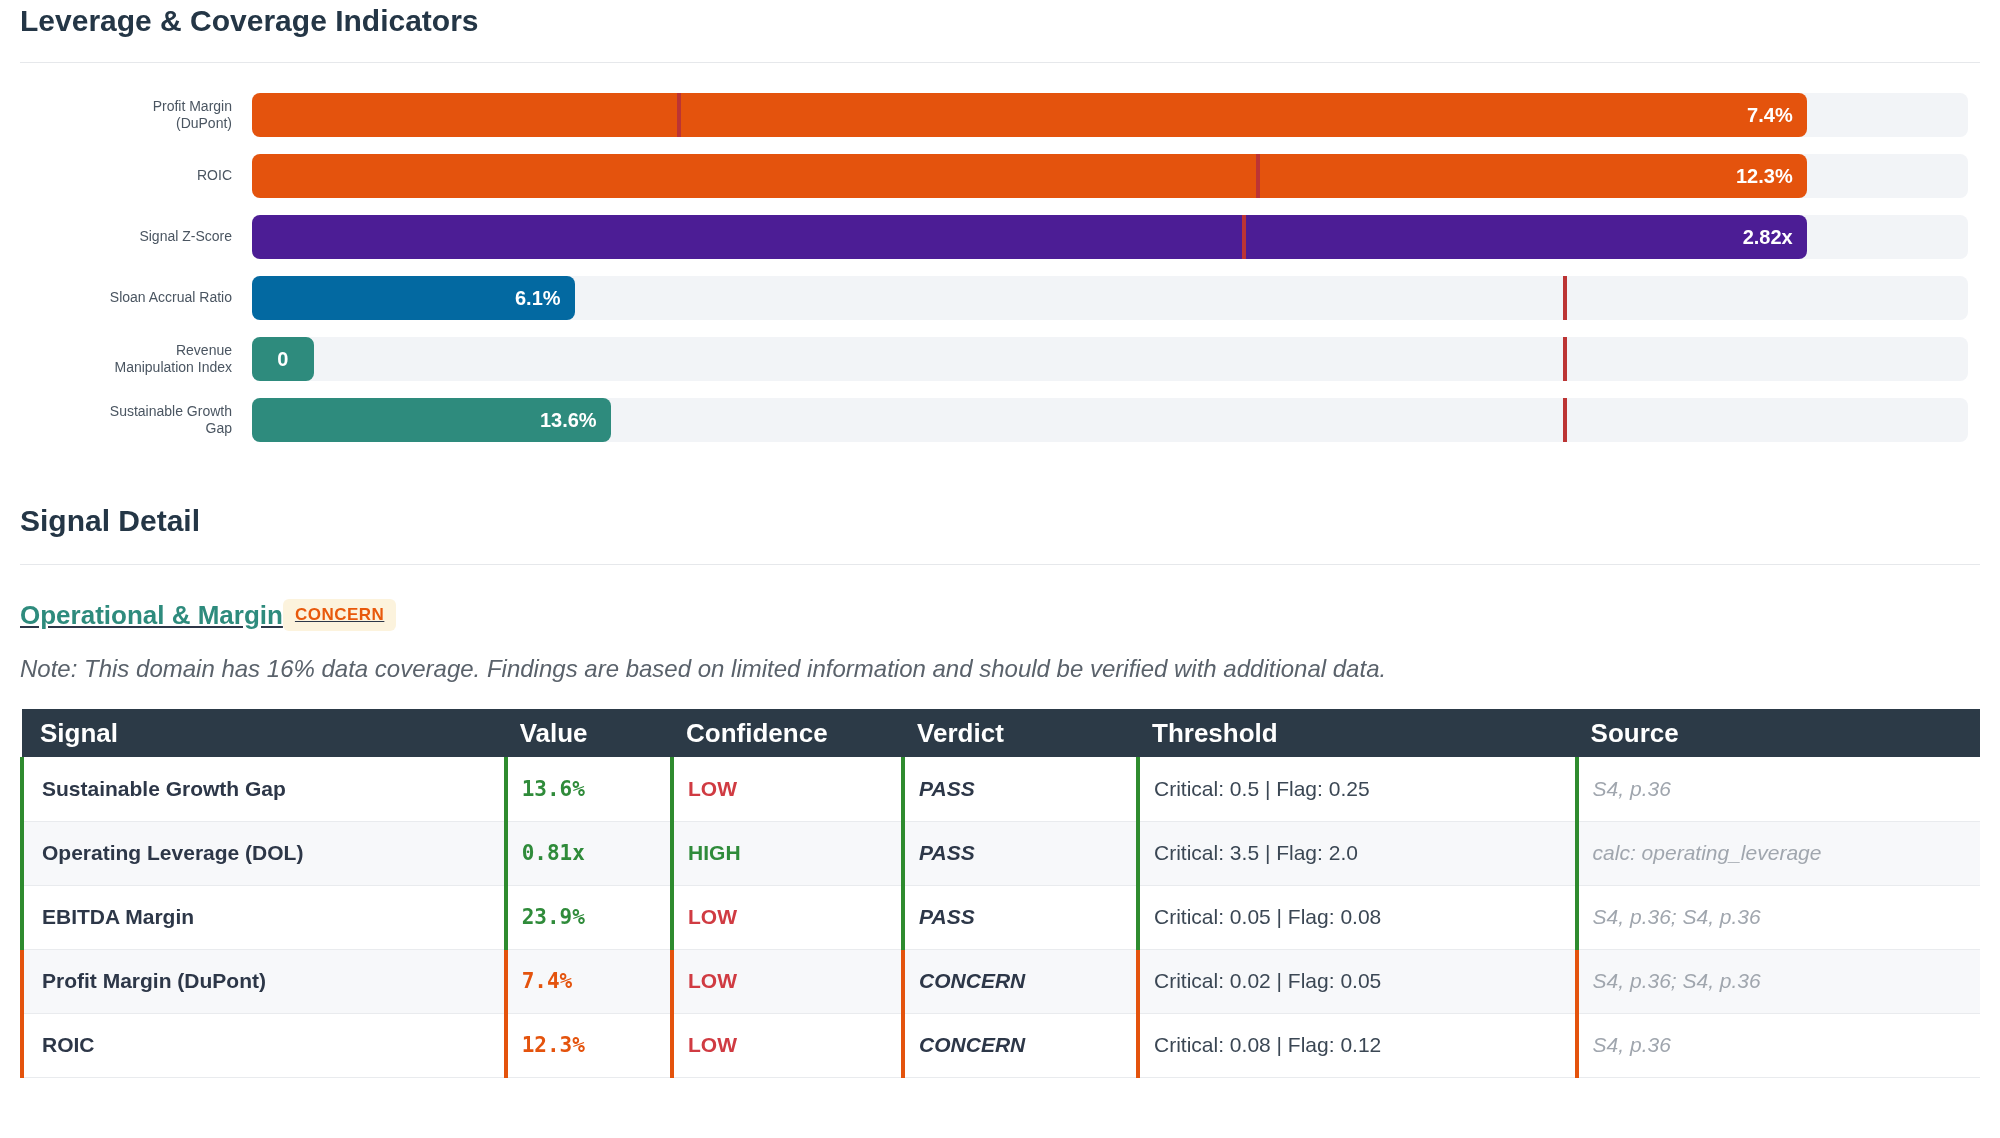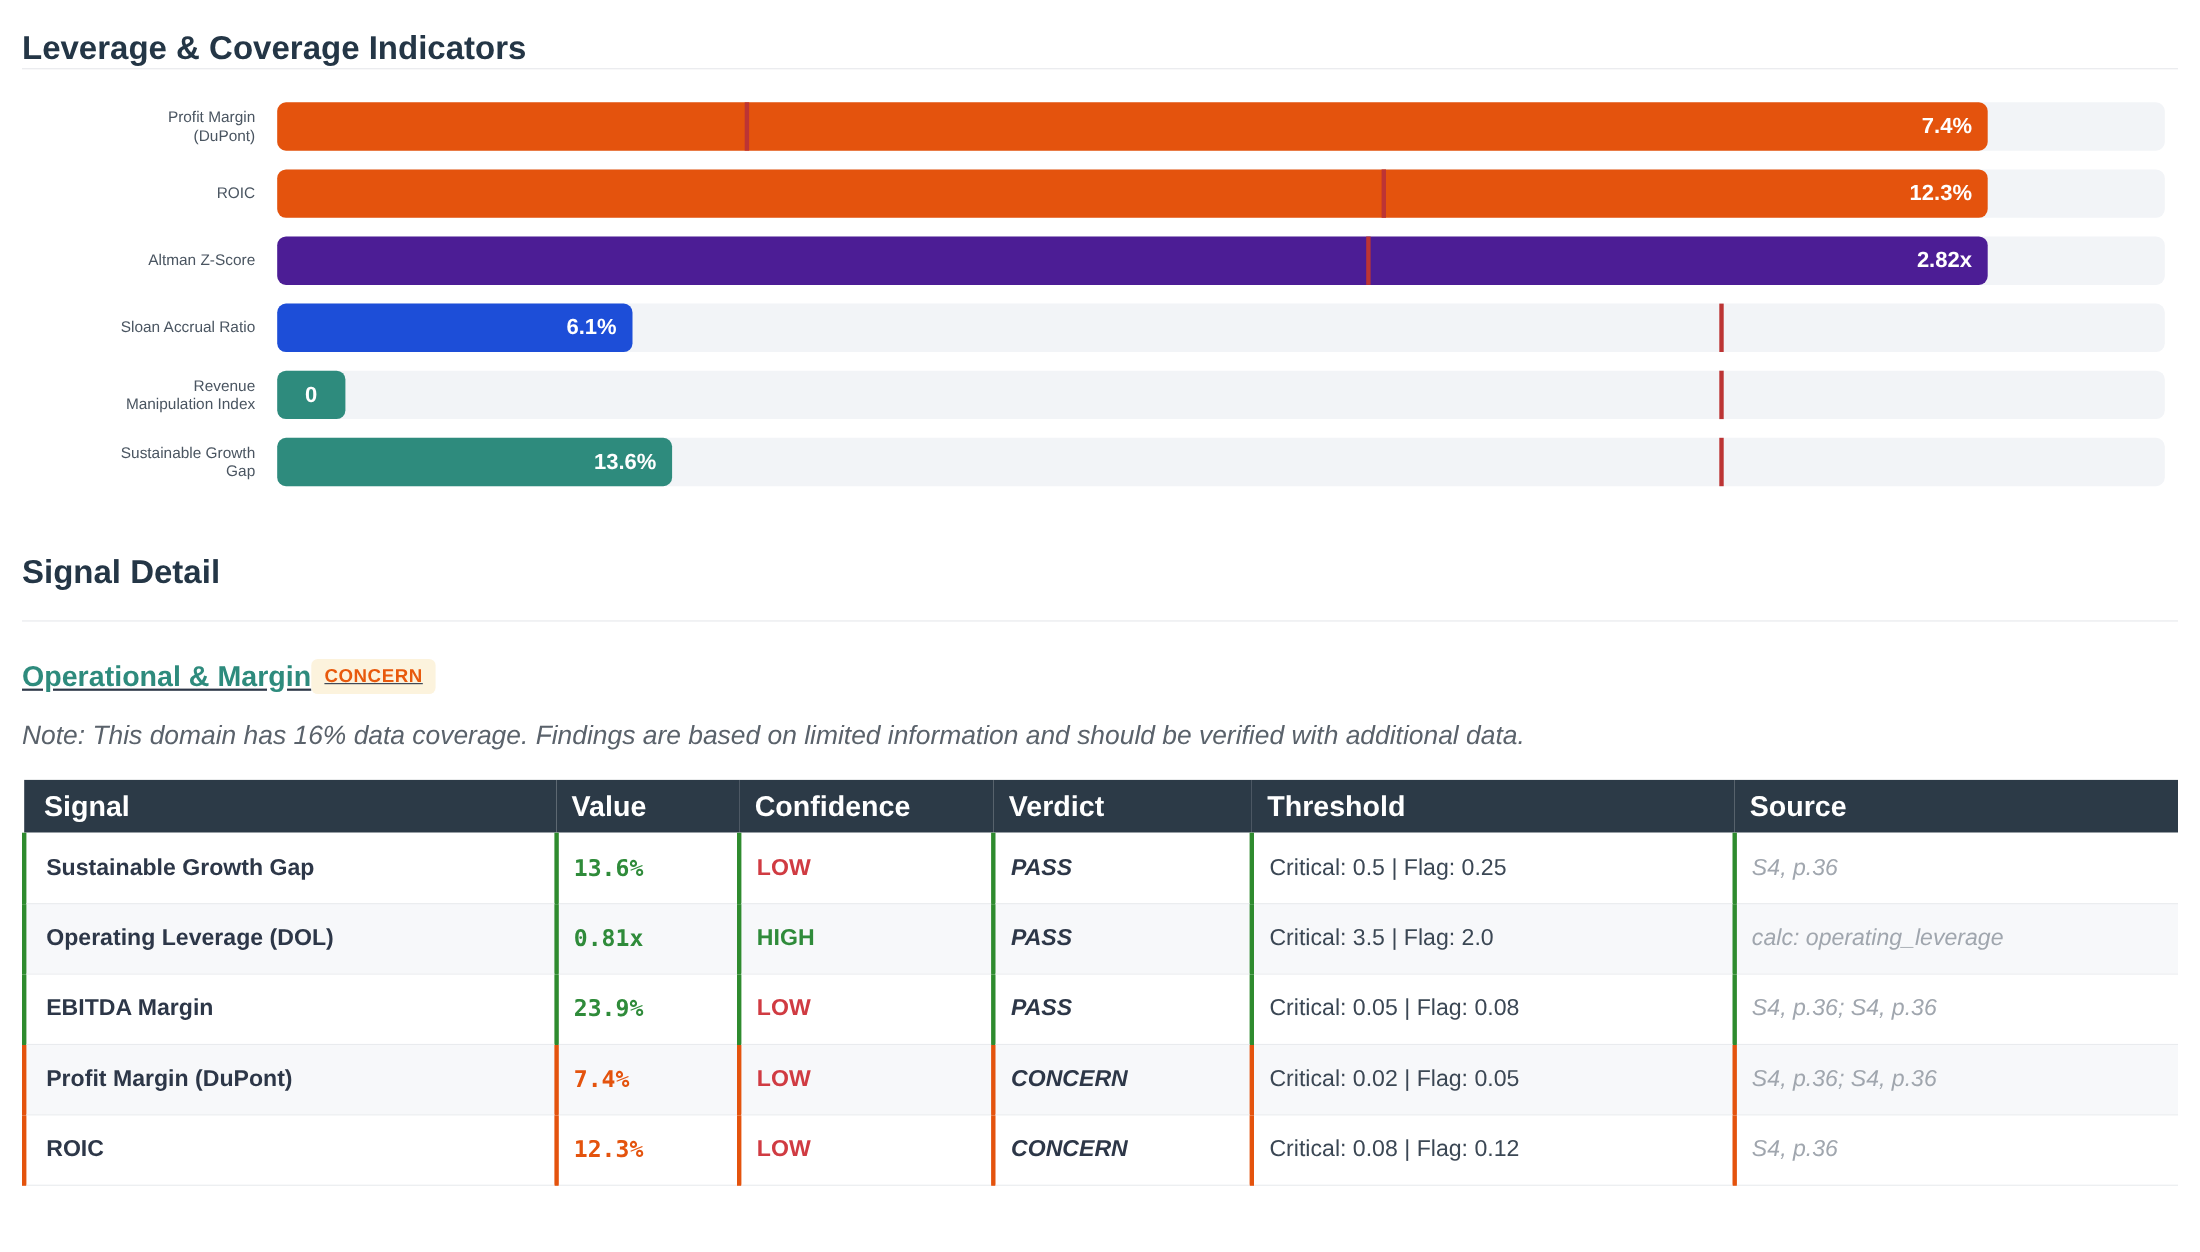--- a/index.html
+++ b/index.html
@@ -6,23 +6,23 @@
   html, body { background: #ffffff; }
   body {
     width: 2000px; height: 1138px; overflow: hidden;
     font-family: "Liberation Sans", sans-serif;
     color: #2D3748;
   }
   .page { padding: 0 20px; }
 
   
   .h1 {
-    margin-top: 28px;
+    margin-top: 4px;
     font-size: 30px; font-weight: bold; color: #243646;
-    border-bottom: 1px solid #E6E8EB;
+    padding-bottom: 24px; border-bottom: 1px solid #E6E8EB;
   }
   .h2 {
     margin-top: 62px;
     font-size: 30px; font-weight: bold; color: #243646;
     padding-bottom: 26px; border-bottom: 1px solid #E6E8EB;
   }
 
   
   .chart { margin-top: 30px; }
   .chart-row { display: flex; align-items: center; margin-bottom: 17px; }
@@ -101,33 +101,33 @@
       <div class="bar-label">ROIC</div>
       <div class="bar-track">
         <div class="bar-fill" style="width: 90.6%; background: rgb(228, 83, 13);">
           <span>12.3%</span>
         </div>
         <div class="threshold-tick" style="left: 58.6%; background: rgb(188, 52, 52);"></div>
       </div>
     </div>
 
     <div class="chart-row">
-      <div class="bar-label">Altman Z-Score</div>
+      <div class="bar-label">Signal Z-Score</div>
       <div class="bar-track">
         <div class="bar-fill" style="width: 90.6%; background: #4c1d95;">
           <span>2.82x</span>
         </div>
         <div class="threshold-tick" style="left: 57.8%; background: rgb(188, 52, 52);"></div>
       </div>
     </div>
 
     <div class="chart-row">
       <div class="bar-label">Sloan Accrual Ratio</div>
       <div class="bar-track">
-        <div class="bar-fill" style="width: 18.8%; background: #1d4ed8;">
+        <div class="bar-fill" style="width: 18.8%; background: #0369a1;">
           <span>6.1%</span>
         </div>
         <div class="threshold-tick" style="left: 76.5%; background: rgb(188, 52, 52);"></div>
       </div>
     </div>
 
     <div class="chart-row">
       <div class="bar-label">Revenue
 Manipulation Index</div>
       <div class="bar-track">

